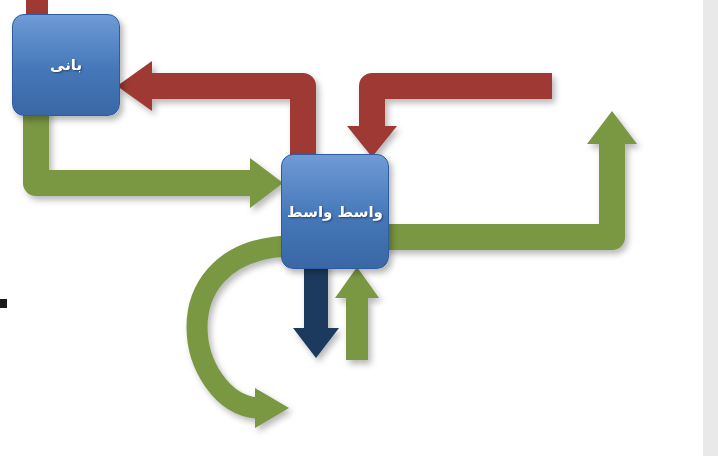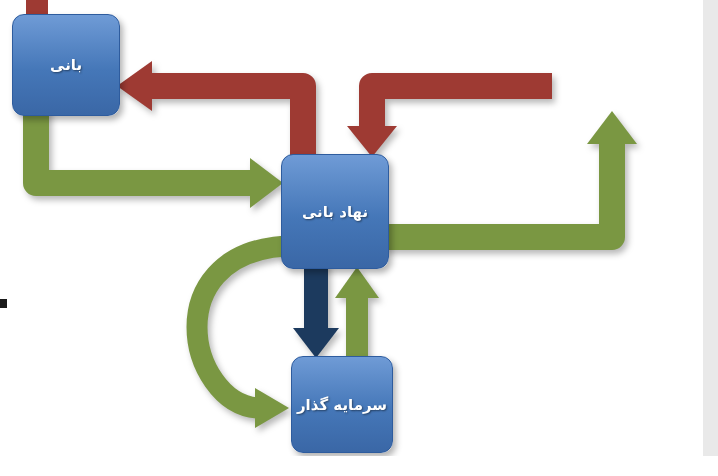--- a/index.html
+++ b/index.html
@@ -136,22 +136,19 @@
     </g>
 
   </svg>
 
   <div class="node node-originator">
     <span class="node-label" dir="rtl">بانی</span>
   </div>
 
 
   <div class="node node-intermediary">
-    <span class="node-label" dir="rtl">نهاد بانی</span>
+    <span class="node-label" dir="rtl">واسط واسط</span>
   </div>
 
-  <div class="node node-investor">
-    <span class="node-label" dir="rtl">سرمایه گذار</span>
-  </div>
 
   <div class="bottom-bar"></div>
 
 </div>
 
 </body></html>

